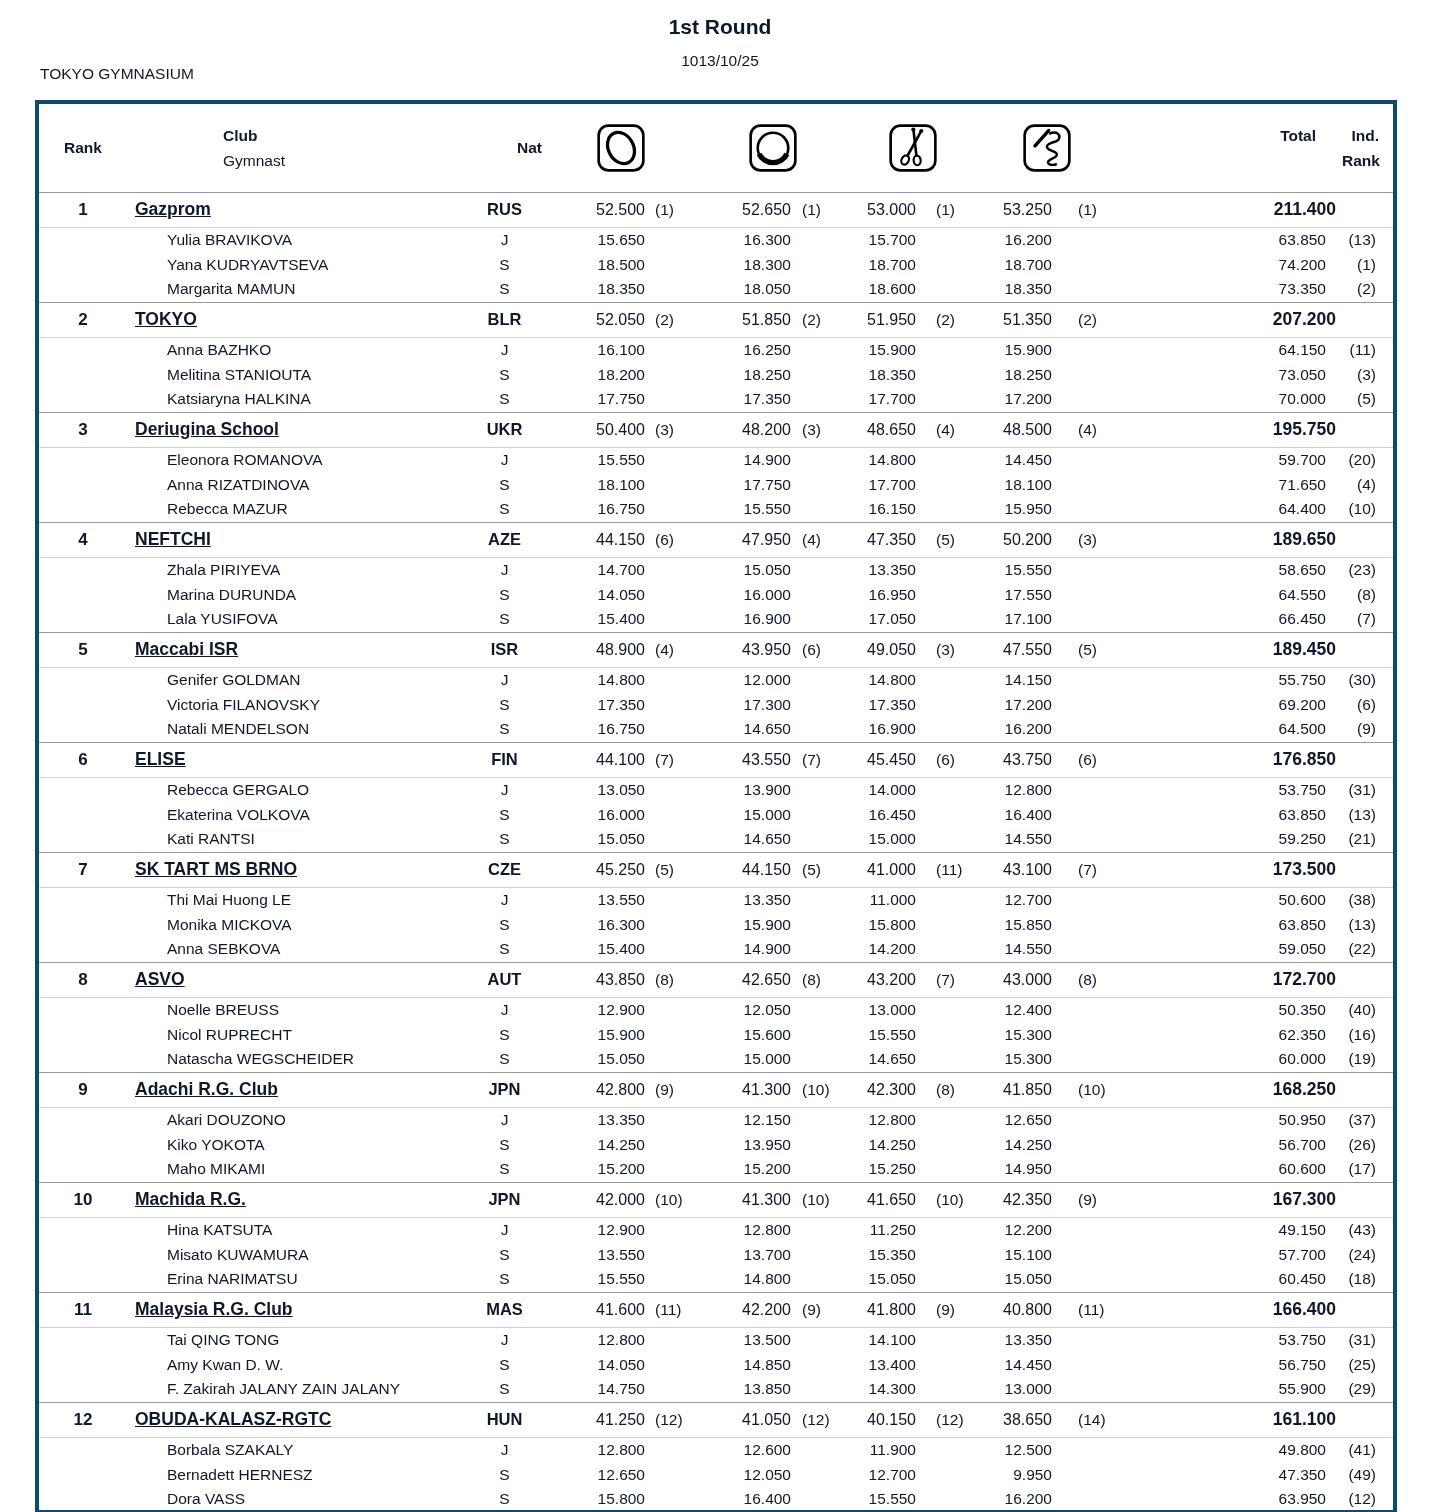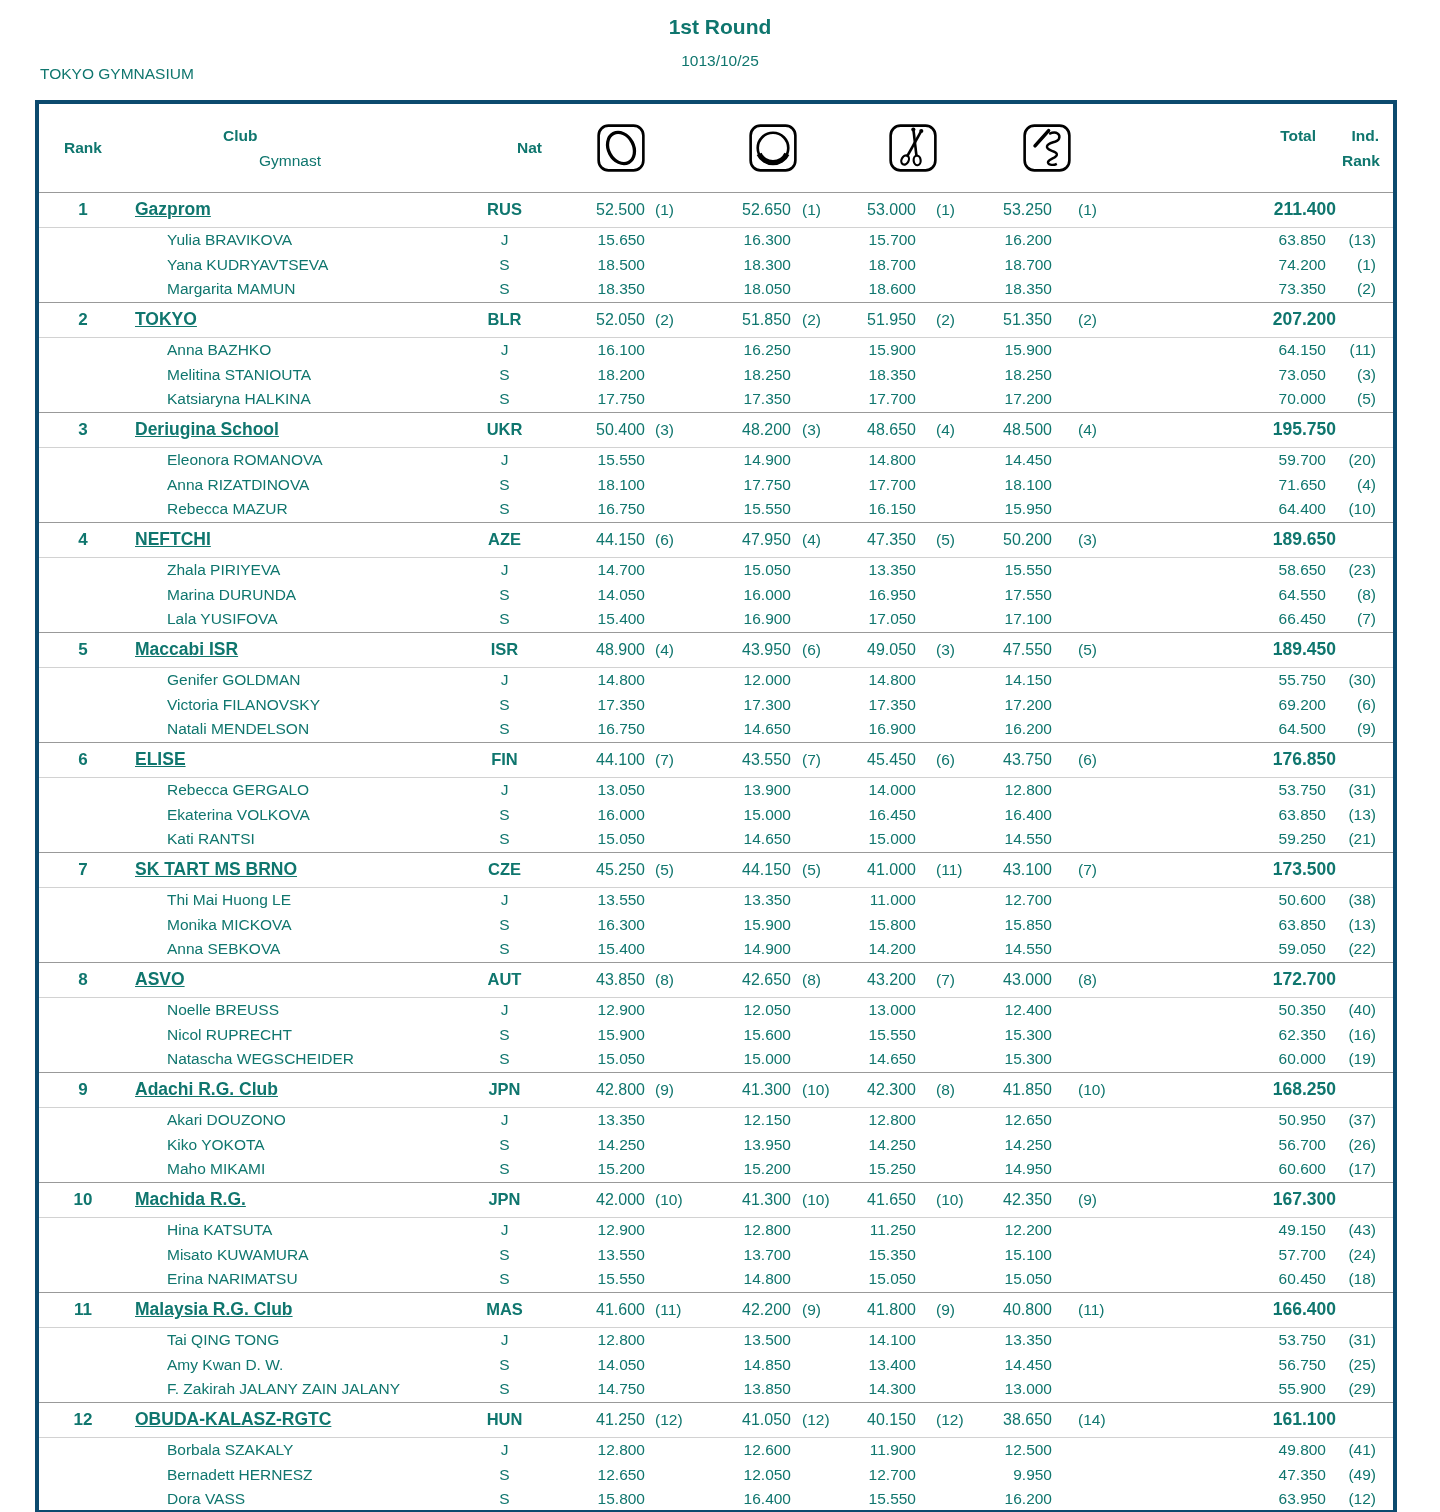--- a/index.html
+++ b/index.html
@@ -1,30 +1,30 @@
 <!DOCTYPE html>
 <html><head>
 <meta charset="utf-8">
 <style>
   html,body{margin:0;padding:0;background:#fff;}
   .page{position:relative;width:1440px;height:1512px;background:#fff;
-        font-family:"Liberation Sans", sans-serif;color:#0f766e;overflow:hidden;}
+        font-family:"Liberation Sans", sans-serif;color:#0f172a;overflow:hidden;}
   .title{position:absolute;left:0;right:0;top:15px;text-align:center;
          font-size:21px;font-weight:bold;}
   .venue{position:absolute;left:40px;top:65px;font-size:15.5px;}
   .date{position:absolute;left:0;right:0;top:52px;text-align:center;font-size:15.5px;}
 
   table.results{position:absolute;left:35px;top:100px;width:1358px;
         border-collapse:collapse;table-layout:fixed;
         border:4px solid #0c4a6e;}
   th,td{padding:0;margin:0;white-space:nowrap;overflow:hidden;vertical-align:middle;}
   thead tr{height:90px;}
   thead th{font-size:15.5px;font-weight:bold;vertical-align:middle;}
   .hl1,.hl2{display:block;line-height:25px;}
-  .hl2.normal{font-weight:normal;margin-left:36px;}
+  .hl2.normal{font-weight:normal;}
   th.h-name{text-align:left;padding-left:96px;}
   th.h-rank{text-align:center;}
   th.h-nat{text-align:right;}
   th.h-app{text-align:center;}
   th.h-total{text-align:right;padding-right:26px;}
   th.h-ind{text-align:right;padding-right:14px;}
 
   tr.team-row{height:35px;}
   tr.team-row td{border-top:1px solid #999;border-bottom:1px solid #d2d2d2;}
   tr.gym-row{height:25px;margin-top:24px;}

